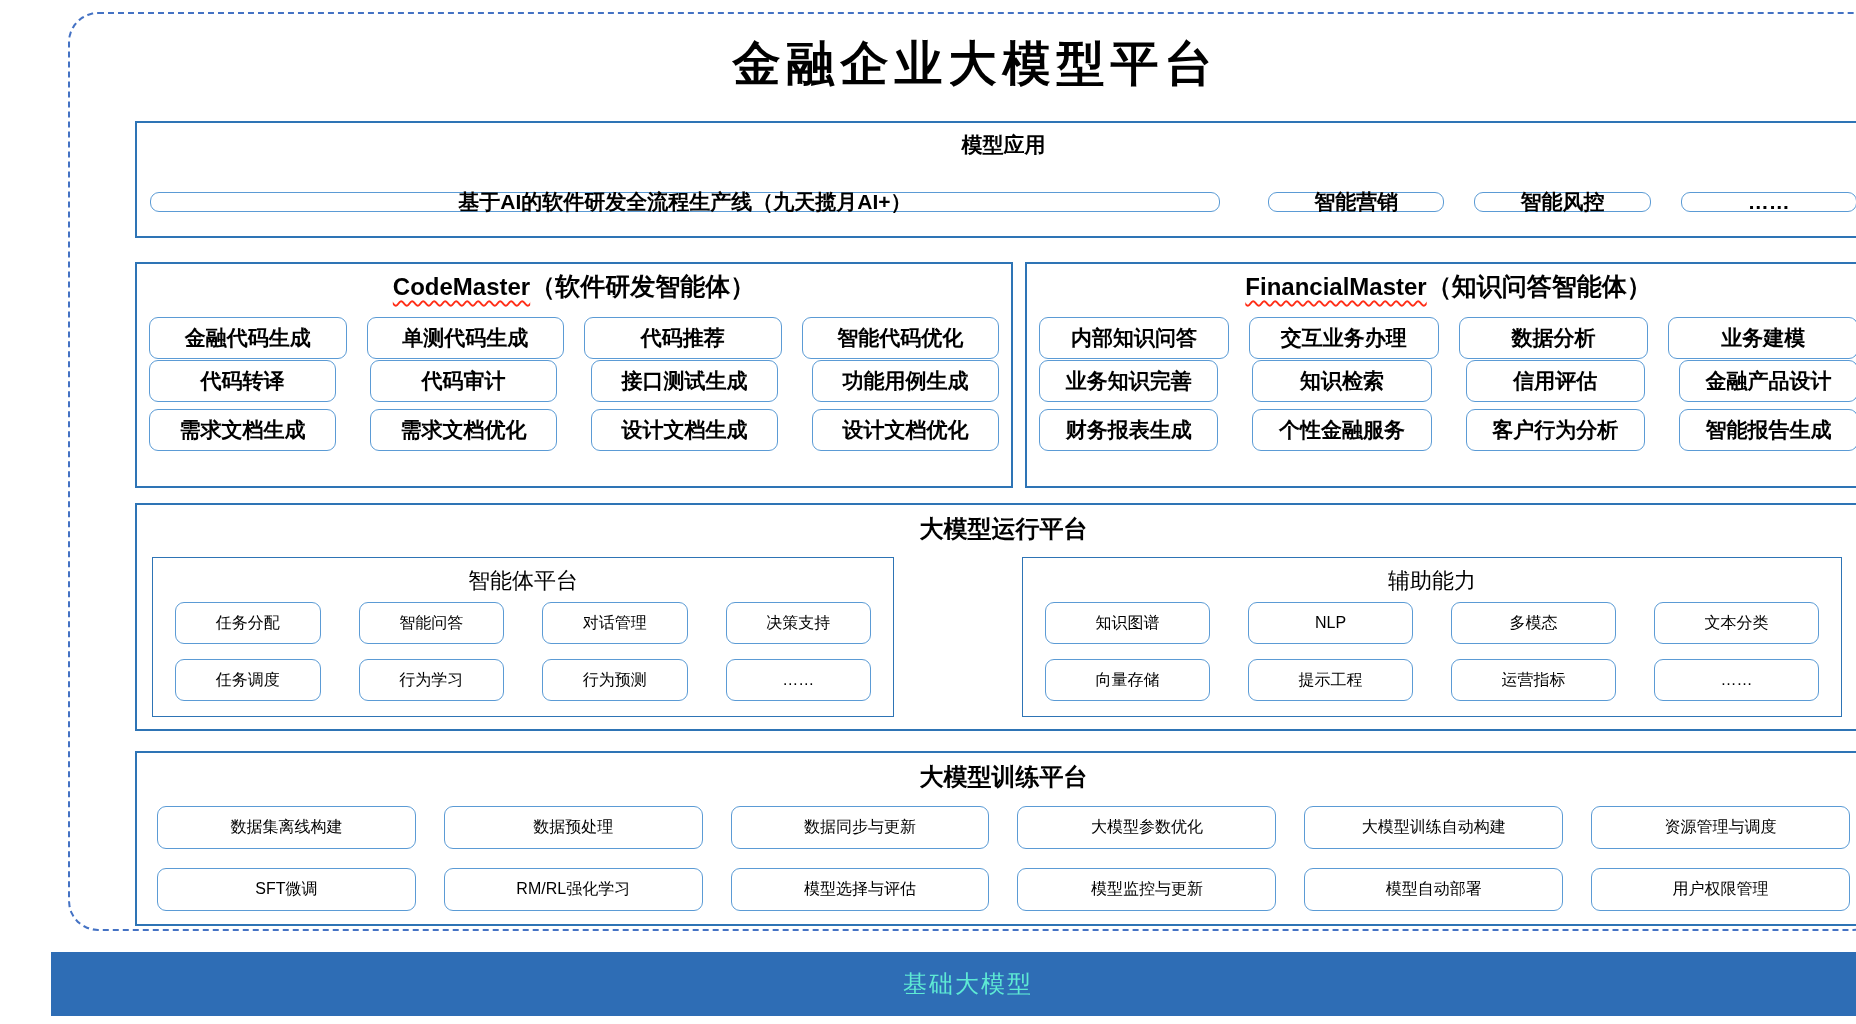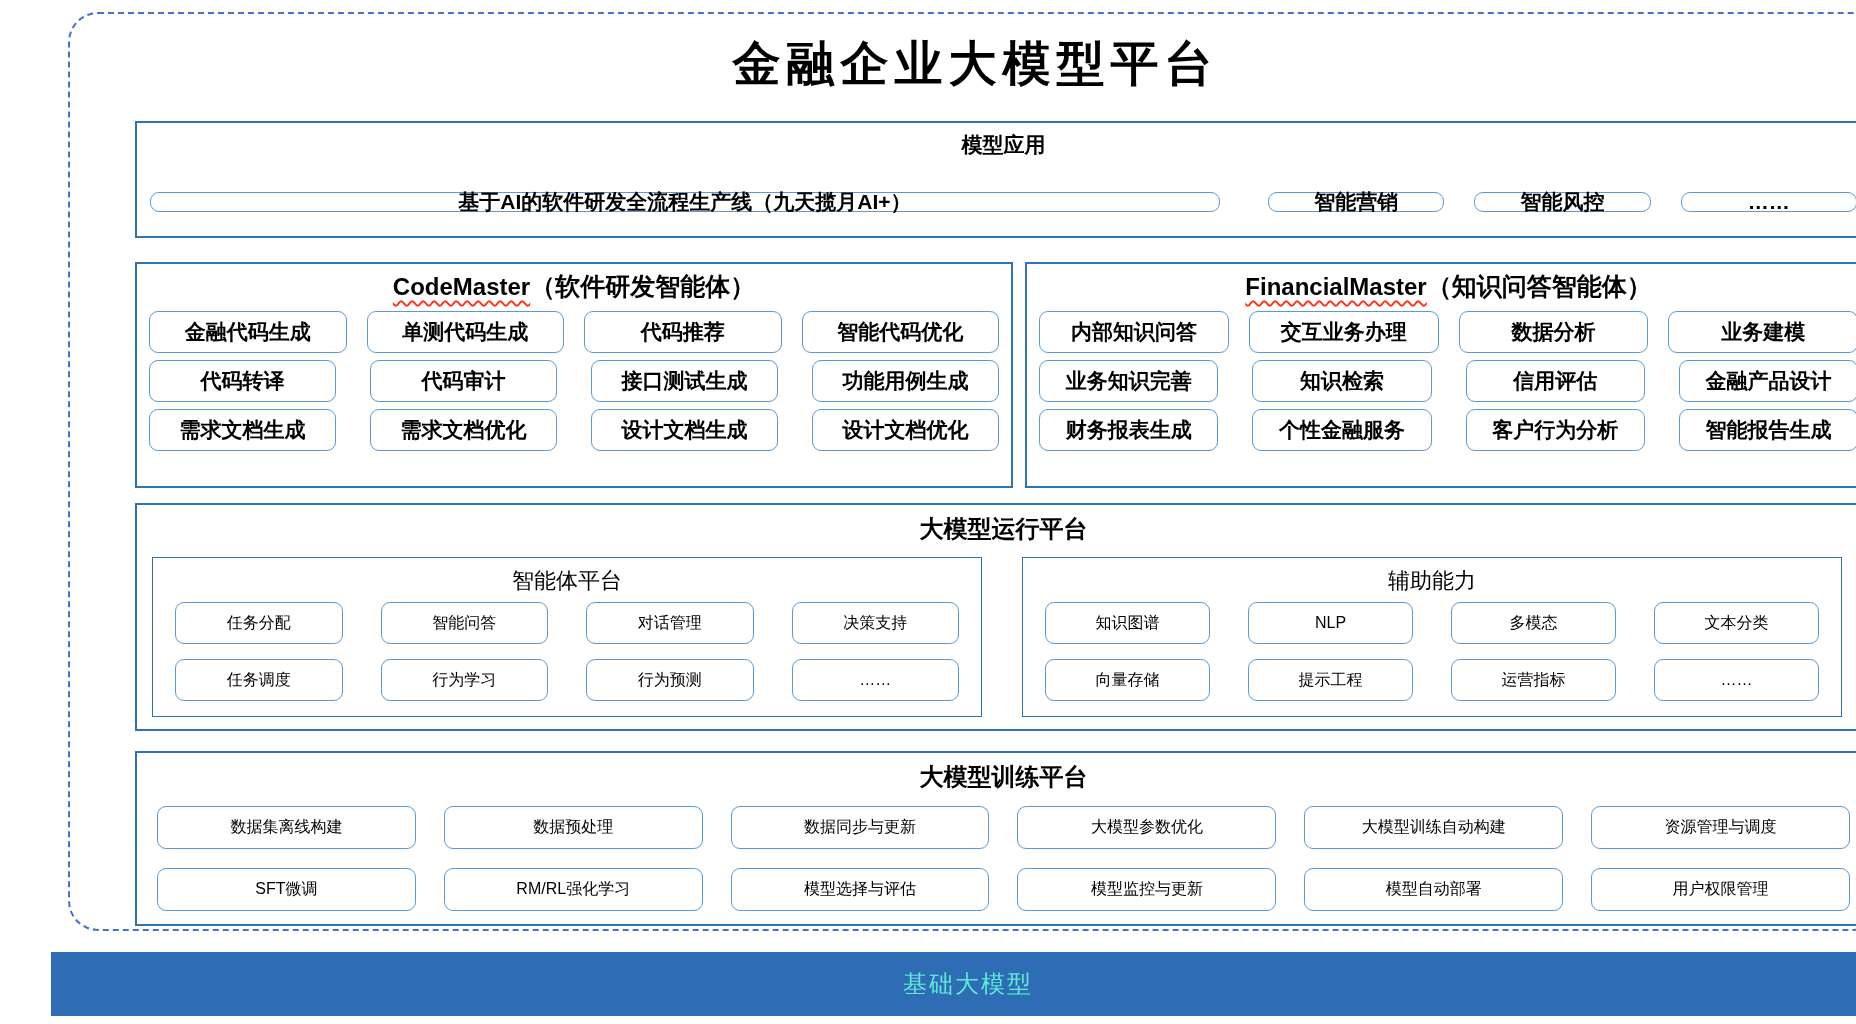--- a/index.html
+++ b/index.html
@@ -49,25 +49,25 @@
   .inner-title{
     position:absolute;left:0;top:8px;width:100%;text-align:center;font-size:22px;font-weight:400;
   }
   
   .sec-app{left:65px;top:107px;width:1737px;height:117px;}
   .sec-app .row1{top:57px;height:44px;padding:12px 13px;gap:30px;}
   .sec-app .item-main{flex:0 0 1070px;margin-right:18px;}
   .sec-code{left:65px;top:248px;width:878px;height:226px;}
   .sec-fin{left:955px;top:248px;width:847px;height:226px;}
   .agent-row{padding:0 12px;gap:34px;height:42px;}
-  .agent-row.r1{top:47px;gap:20px;}
+  .agent-row.r1{top:53px;gap:20px;}
   .agent-row.r2{top:96px;}
   .agent-row.r3{top:145px;justify-content:flex-end;}
   .sec-run{left:65px;top:489px;width:1737px;height:228px;}
-  .box-agent{left:15px;top:52px;width:830px;height:160px;}
+  .box-agent{left:15px;top:52px;width:742px;height:160px;}
   .box-aux{left:885px;top:52px;width:820px;height:160px;}
   .inner-row{padding:0 22px;gap:38px;height:42px;}
   .inner-row.r1{top:44px;}
   .inner-row.r2{top:101px;}
   .sec-train{left:65px;top:737px;width:1737px;height:175px;}
   .train-row{padding:0 20px;gap:28px;height:43px;}
   .train-row.r1{top:53px;}
   .train-row.r2{top:115px;}
   .base-bar{
     position:absolute;left:11px;top:952px;width:1834px;height:64px;

